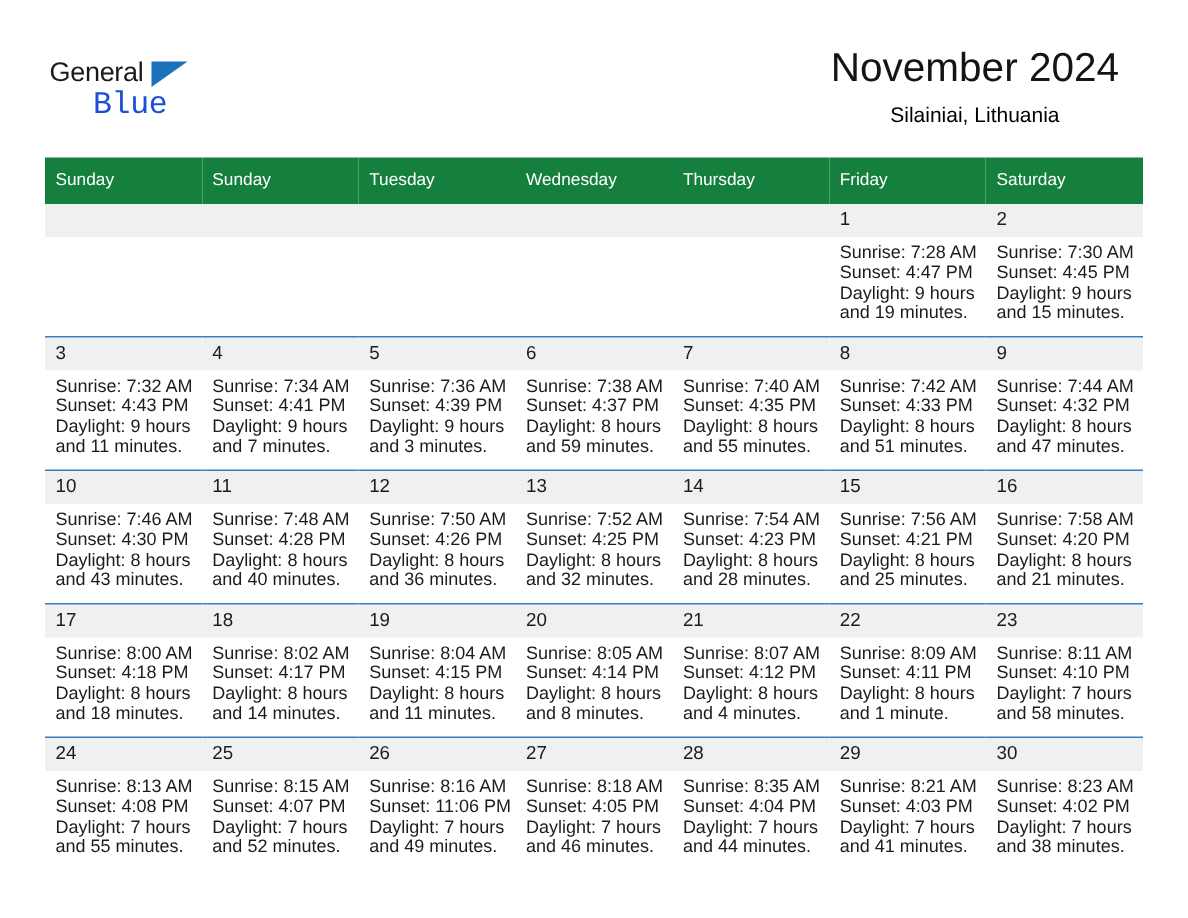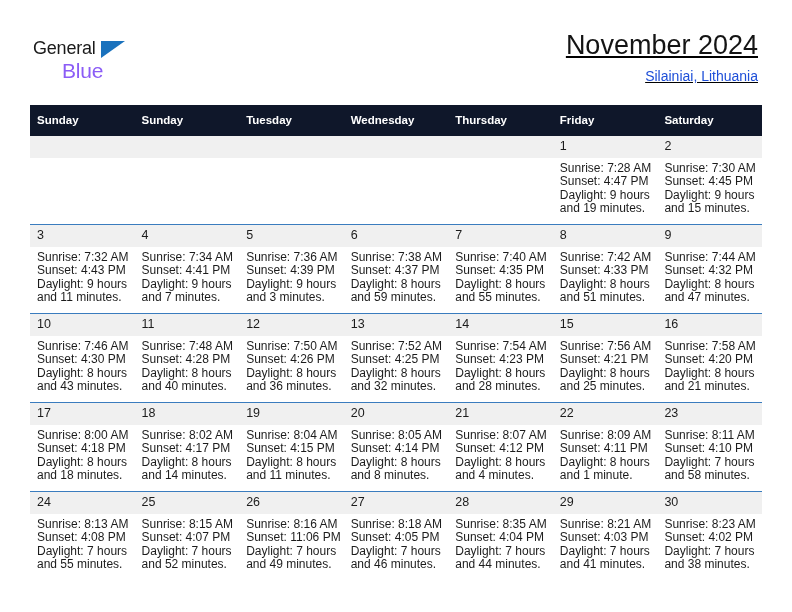--- a/index.html
+++ b/index.html
@@ -54,62 +54,61 @@
     height: 0;
     border-left: 24px solid #1a72bd;
     border-bottom: 17px solid transparent;
   }
   .logo-blue {
     position: absolute;
     left: 29px;
     top: 21px;
     font-size: 21px;
     letter-spacing: -0.2px;
-    color: #8b5cf6;
-    font-family: Liberation Sans, sans-serif;
+    color: #1d4ed8;
+    font-family: Liberation Mono, monospace;
   }
 
   .titles {
     position: absolute;
-    right: 4px;
+    right: 16px;
     top: 0;
-    text-align: right;
-    text-decoration: underline;
+    text-align: center;
   }
   .cal-title {
     font-size: 27px;
     color: #141414;
     line-height: 34px;
     white-space: nowrap;
     font-weight: normal;
     margin: 0;
   }
   .cal-subtitle {
     font-size: 14px;
-    color: #1d4ed8;
+    color: #000000;
     line-height: 22px;
     white-space: nowrap;
     margin: 0;
     padding-top: 3px;
   }
 
   
   .calendar {
     position: absolute;
     left: 30px;
     top: 105px;
     width: 732px;
     border-collapse: collapse;
     table-layout: fixed;
   }
   .calendar th {
-    background: #0f172a;
+    background: #15803d;
     color: #ffffff;
     font-size: 11.5px;
-    font-weight: bold;
+    font-weight: normal;
     text-align: left;
     padding: 5px 0 6px 7px;
     height: 20px;
     vertical-align: middle;
     border: none;
   }
   .calendar td {
     vertical-align: top;
     padding: 0;
     border: none;

